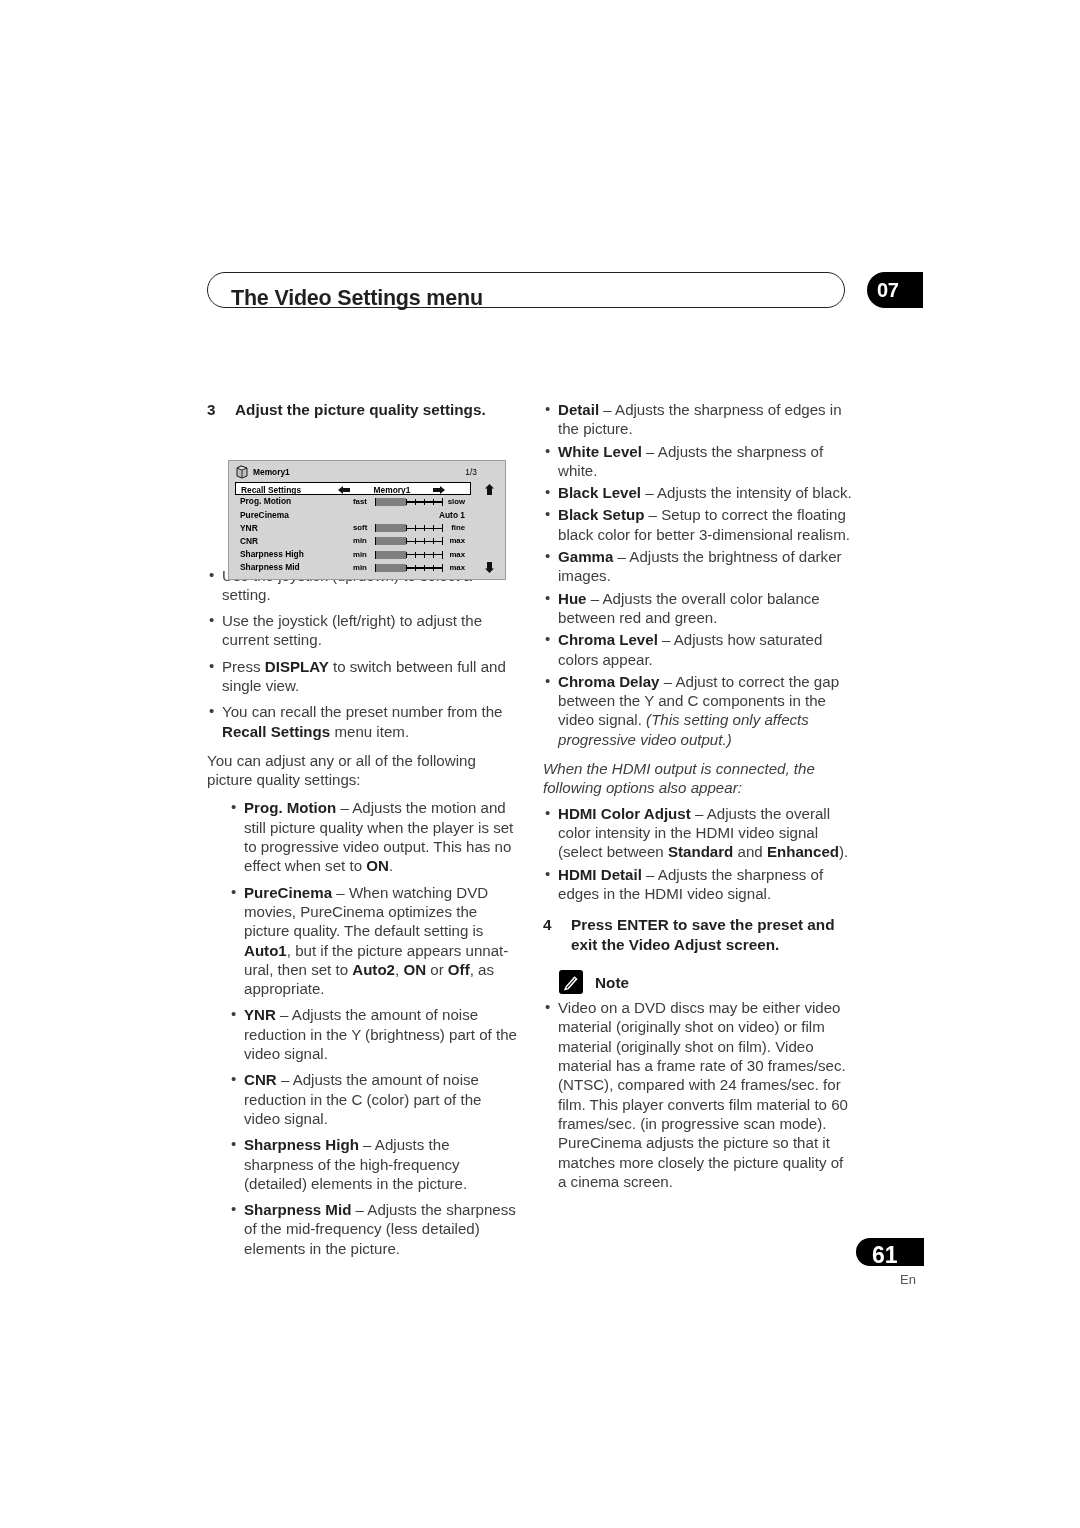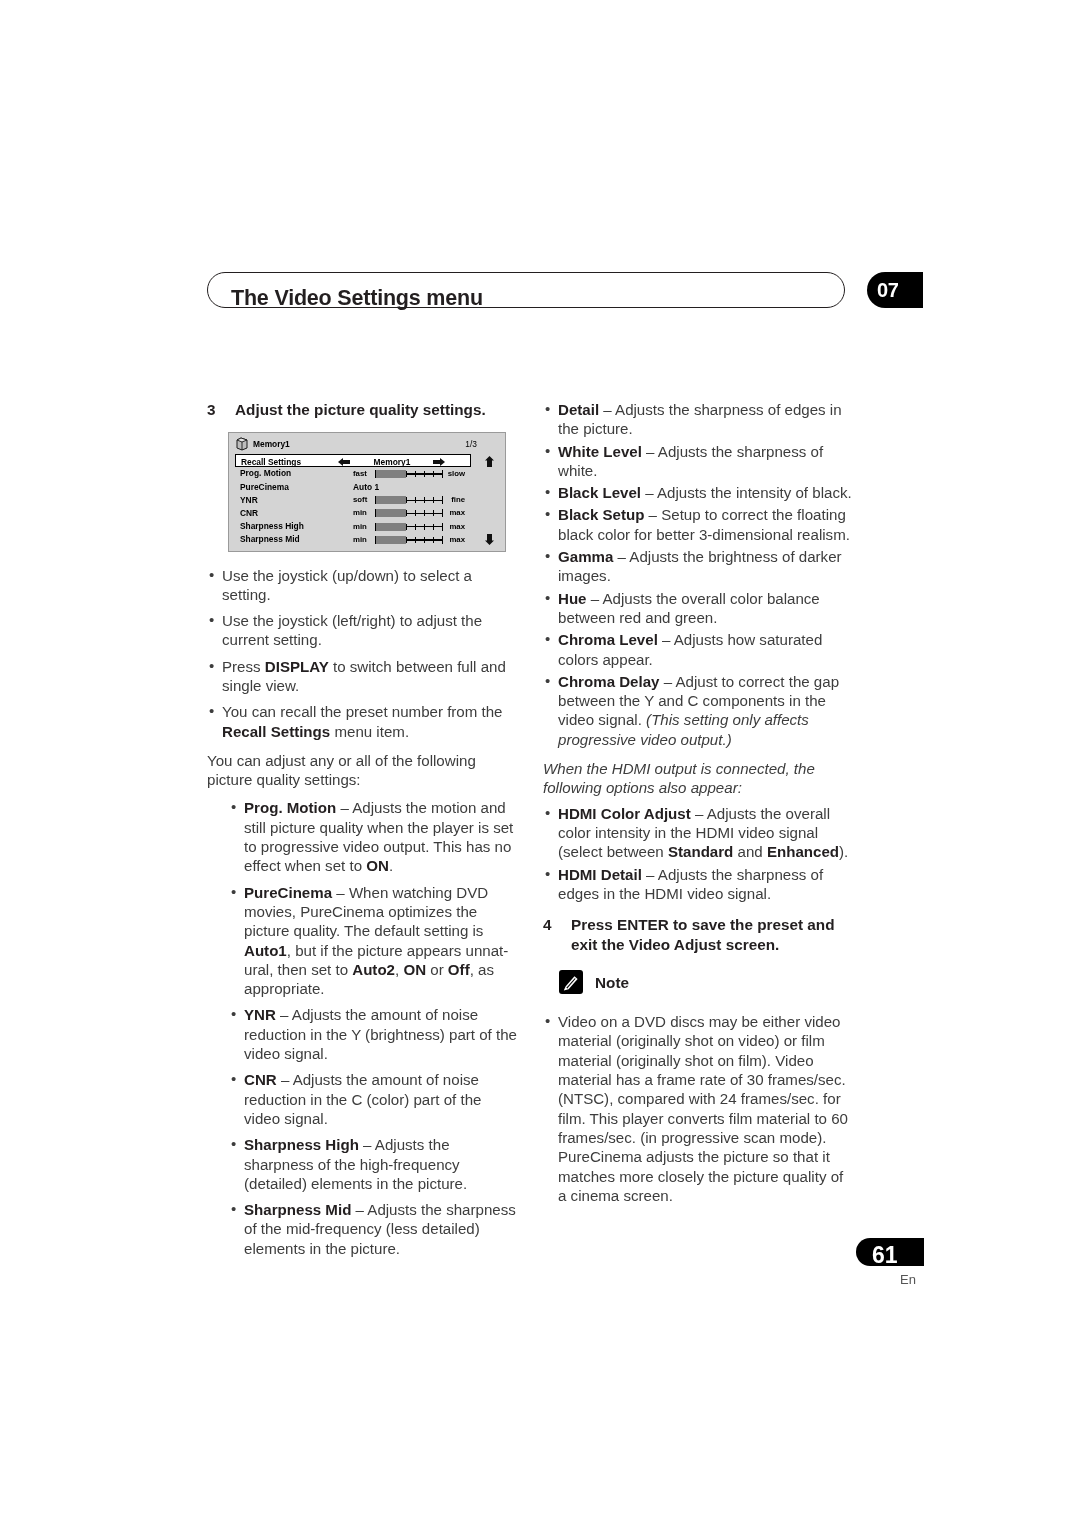--- a/index.html
+++ b/index.html
@@ -123,21 +123,21 @@
     color: #3d3d3d;
   }
   ul.blist.tight > li { margin-bottom: 3px; }
   b { color: #231f20; font-weight: bold; }
   i { font-style: italic; }
 
   
   .osd {
     position: absolute;
     left: 228px;
-    top: 432px;
+    top: 460px;
     width: 278px;
     height: 120px;
     background: #d4d4d4;
     border: 1px solid #9a9a9a;
     box-sizing: border-box;
     font-size: 8.2px;
     color: #000;
     font-weight: bold;
   }
   .osd-topbar {
@@ -284,30 +284,30 @@
     position: absolute;
     top: 2.6px;
     height: 1.2px;
     background: #000;
   }
   .osd-centered-value {
     position: absolute;
     left: 118px;
     top: 0.5px;
     width: 112px;
-    text-align: left;
+    text-align: right;
     font-size: 8.4px;
   }
 
   
   .note-block { margin-top: 16px; }
   .note-head {
     position: relative;
     height: 26px;
-    margin-bottom: 16px;
+    margin-bottom: 2px;
     text-align: right;
   }
   .note-icon {
     position: absolute;
     left: 16px;
     top: 0;
     width: 24px;
     height: 24px;
     background: #000;
     border-radius: 3px;

